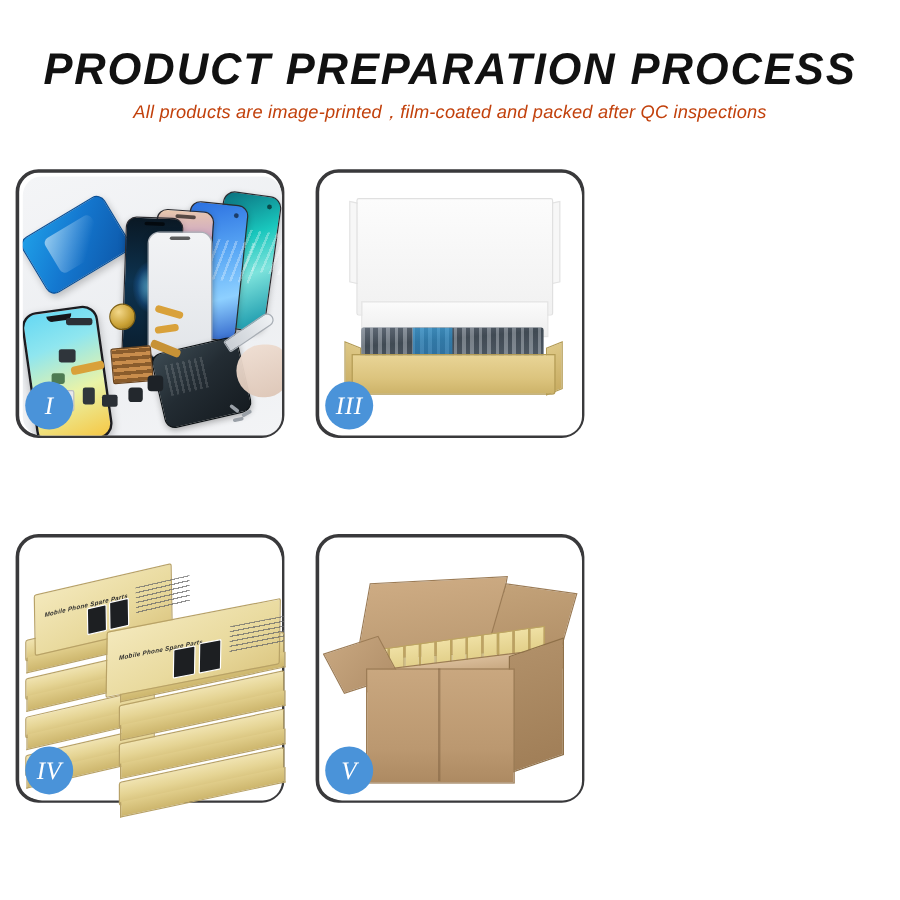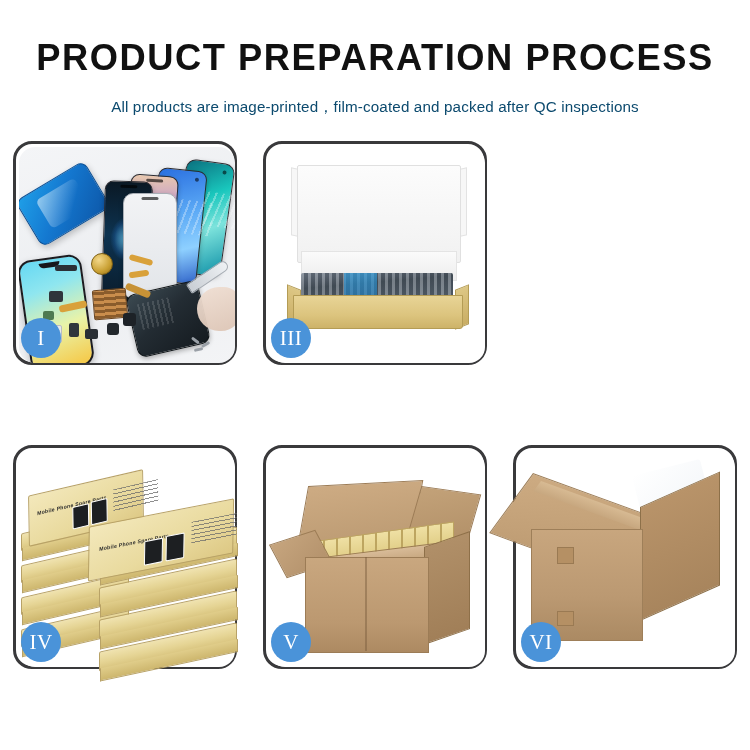--- a/index.html
+++ b/index.html
@@ -3,32 +3,32 @@
 <meta charset="utf-8">
 <style>
   html,body{margin:0;padding:0;}
   body{
     width:750px;height:750px;
     background:#ffffff;
     font-family:"Liberation Sans","DejaVu Sans",sans-serif;
     overflow:hidden;
     position:relative;
   }
-  .page{position:relative;width:750px;height:750px;}
+  .page{position:relative;width:750px;height:750px;font-style:italic;}
 
   
   .header{position:absolute;left:0;top:0;width:750px;text-align:center;}
   .title{
     font-size:37px;font-weight:bold;color:#111111;
     letter-spacing:1.6px;margin-top:36px;line-height:44px;
     transform:scaleX(.98);white-space:nowrap;
   }
   .subtitle{
-    font-size:15.2px;color:#0c4a6e;letter-spacing:.15px;
-    margin-top:17px;line-height:20px;white-space:nowrap;
+    font-size:15.2px;color:#c2410c;letter-spacing:.15px;
+    margin-top:4px;line-height:20px;white-space:nowrap;
   }
 
   
   .grid{position:absolute;left:13px;top:141px;width:724px;}
   .row{display:flex;gap:26px;}
   .row + .row{margin-top:80px;}
 
   .panel{
     position:relative;width:224px;height:224px;
     border:3.5px solid #39393b;border-radius:19px;
@@ -514,30 +514,16 @@
             <div class="c5-rim"></div>
             <div class="c5-flapL"></div>
             <div class="c5-right"></div>
             <div class="c5-body"></div>
             <div class="c5-seam"></div>
           </div>
         </div>
         <div class="badge">V</div>
       </div>
 
-      <div class="panel">
-        <div class="photo p6 bleed">
-          <div class="c6">
-            <div class="c6-wrap"></div>
-            <div class="c6-top"></div>
-            <div class="c6-tape"></div>
-            <div class="c6-side"></div>
-            <div class="c6-front"></div>
-            <div class="c6-tab1"></div>
-            <div class="c6-tab2"></div>
-          </div>
-        </div>
-        <div class="badge">VI</div>
-      </div>
     </div>
 
   </div>
 </div>
 
 </body></html>

